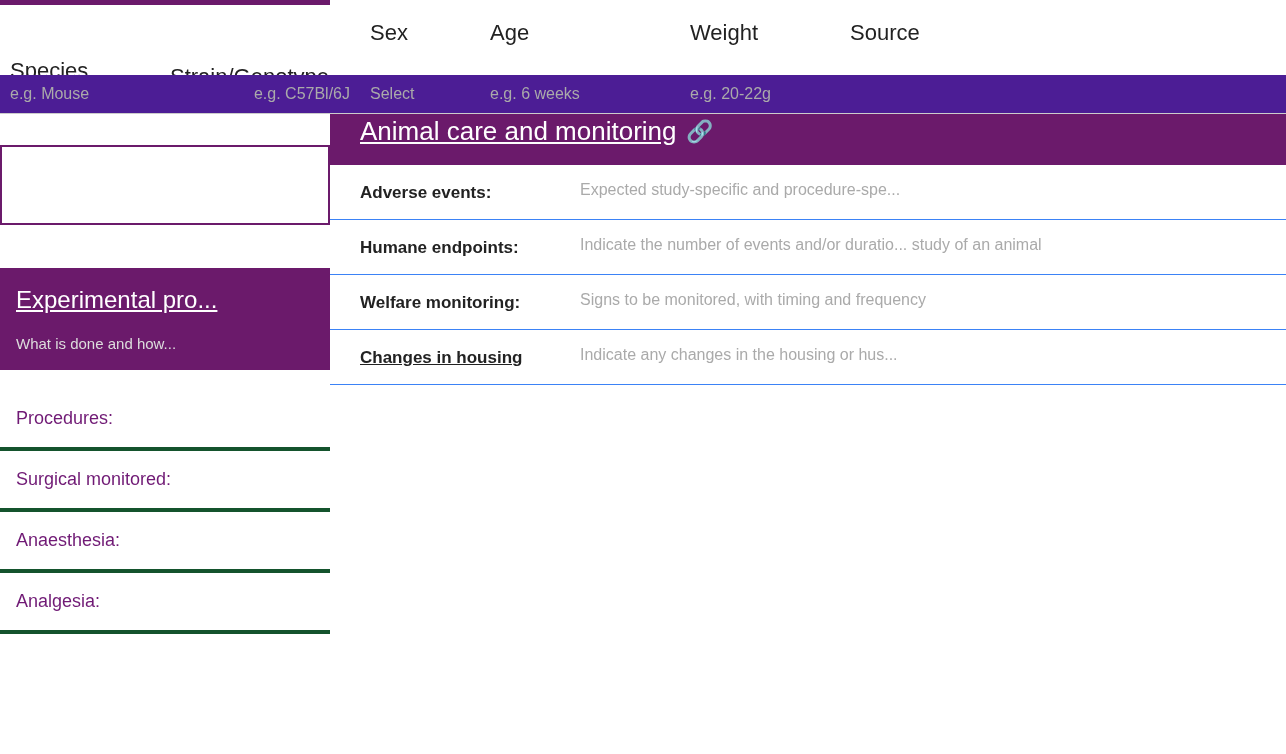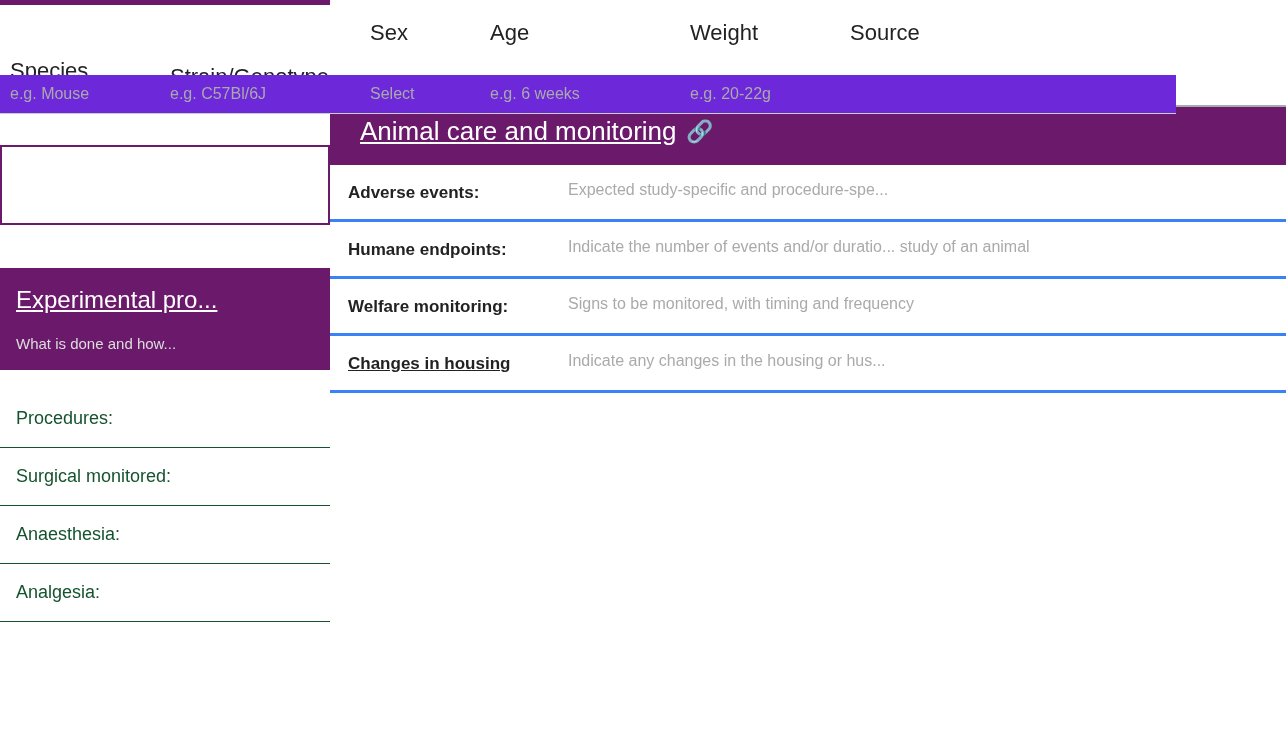--- a/index.html
+++ b/index.html
@@ -33,25 +33,25 @@
       padding: 15px 10px;
       font-size: 22px;
       font-weight: normal;
       color: #222;
     }
 
     
     .input-row {
       display: flex;
       border-bottom: 1px solid #ccc;
-      width: 1176px;
+      width: 1286px;
       position: absolute;
       top: 75px;
       left: 0;
-      background: #6d28d9;
+      background: #4c1d95;
       z-index: 10;
     }
 
     .input-row .td {
       padding: 10px 10px;
       font-size: 16px;
       color: #aaa;
     }
 
     
@@ -91,24 +91,24 @@
 
     
     .left-sidebar-items {
       position: absolute;
       top: 400px;
       left: 0;
       width: 330px;
     }
 
     .sidebar-item {
-      border-bottom: 1px solid #14532d;
+      border-bottom: 4px solid #14532d;
       padding: 18px 16px;
       font-size: 18px;
-      color: #14532d;
+      color: #701a75;
       background: #fff;
     }
 
     
     .right-panel {
       position: absolute;
       top: 0;
       left: 330px;
       width: 956px;
       height: 754px;
@@ -163,22 +163,22 @@
 
     .section-header-bar .link-icon {
       font-size: 22px;
       margin-left: 10px;
       color: #fff;
     }
 
     
     .detail-row {
       display: flex;
-      border-bottom: 3px solid #3b82f6;
-      padding: 16px 18px;
+      border-bottom: 1px solid #3b82f6;
+      padding: 16px 30px;
       align-items: flex-start;
     }
 
     .detail-label {
       font-size: 17px;
       font-weight: bold;
       color: #222;
       width: 220px;
       flex-shrink: 0;
       padding-top: 2px;
@@ -209,21 +209,21 @@
   <div class="th" style="width:160px;margin-top:38px;">Species</div>
   <div class="th" style="width:200px;margin-top:44px;">Strain/Genotype</div>
   <div class="th" style="width:120px;">Sex</div>
   <div class="th" style="width:200px;">Age</div>
   <div class="th" style="width:160px;">Weight</div>
   <div class="th" style="width:180px;">Source</div>
 </div>
 
 <div class="input-row">
   <div class="td" style="width:160px; color:#aaa;">e.g. Mouse</div>
-  <div class="td" style="width:200px; color:#aaa;">e.g. C57Bl/6J</div>
+  <div class="td" style="width:200px; color:#aaa;text-align:right;">e.g. C57Bl/6J</div>
   <div class="td" style="width:120px; color:#aaa;">Select</div>
   <div class="td" style="width:200px; color:#aaa;">e.g. 6 weeks</div>
   <div class="td" style="width:160px; color:#aaa;">e.g. 20-22g</div>
 </div>
 
 <div class="purple-input-cell" style="top: 145px;"></div>
 
 <div class="left-sidebar-purple" style="top: 268px;">
   <div class="section-title">Experimental pro...</div>
   <div class="section-subtitle">What is done and how...</div>

